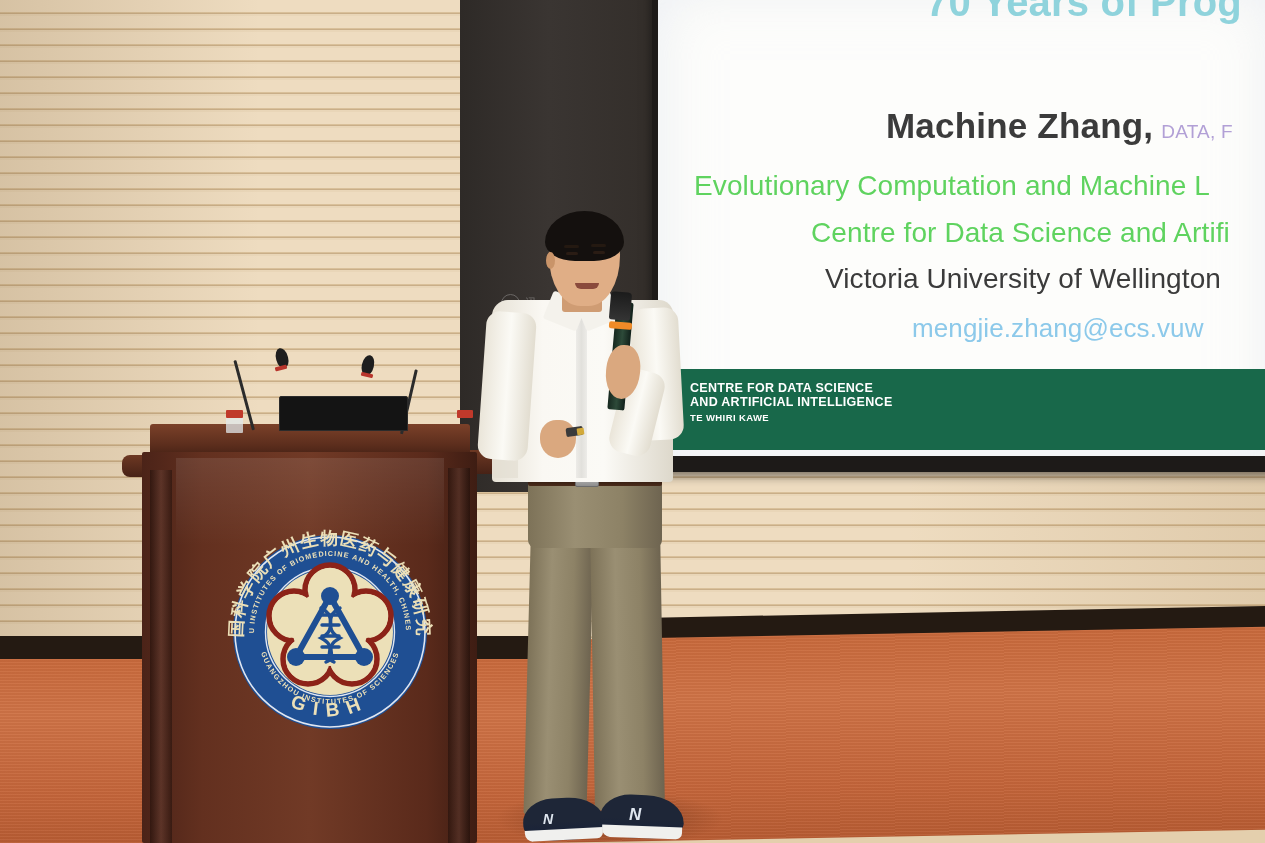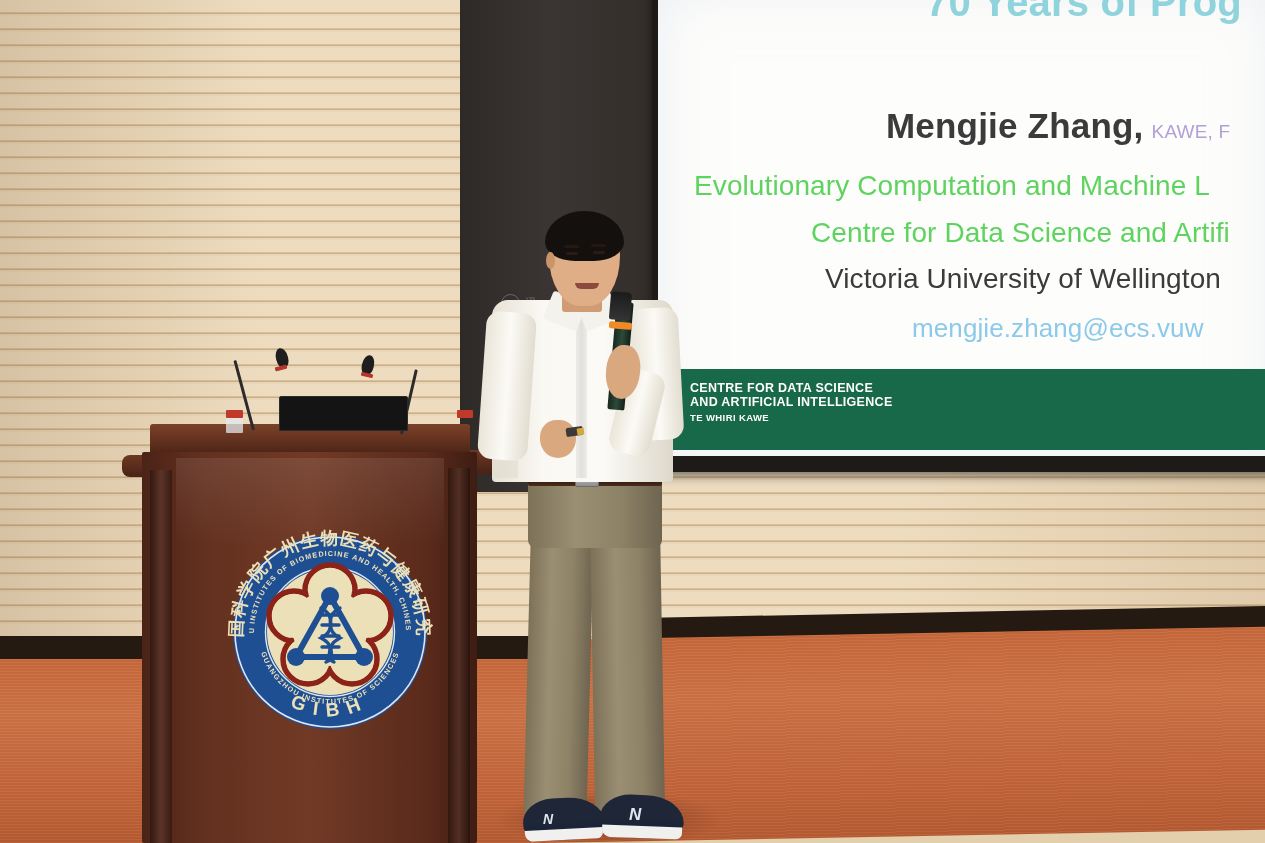--- a/index.html
+++ b/index.html
@@ -389,21 +389,21 @@
     <div class="wm-text">讯</div>
   </div>
 
   <div class="screen-bezel" style="left:652px; top:-14px; width:625px; height:486px;"></div>
 
   <div class="slide" style="left:658px; top:-12px; width:615px; height:468px;">
 
     <div class="slide-title" style="left:268px; width:600px; text-align:left;">70 Years of Prog</div>
 
     <div class="slide-name-row" style="left:228px; width:700px; text-align:left; top:118px;">
-      <span class="slide-name">Mengjie Zhang,</span><span class="slide-post">KAWE, F</span>
+      <span class="slide-name">Machine Zhang,</span><span class="slide-post">DATA, F</span>
     </div>
 
     <div class="slide-line green" style="top:182px; left:36px; width:700px; text-align:left;">Evolutionary Computation and Machine L</div>
 
     <div class="slide-line green" style="top:229px; left:153px; width:700px; text-align:left;">Centre for Data Science and Artifi</div>
 
     <div class="slide-line dark" style="top:275px; left:167px; width:700px; text-align:left;">Victoria University of Wellington</div>
 
     <div class="slide-line email" style="top:325px; left:254px; width:700px; text-align:left;">mengjie.zhang@ecs.vuw</div>
 

